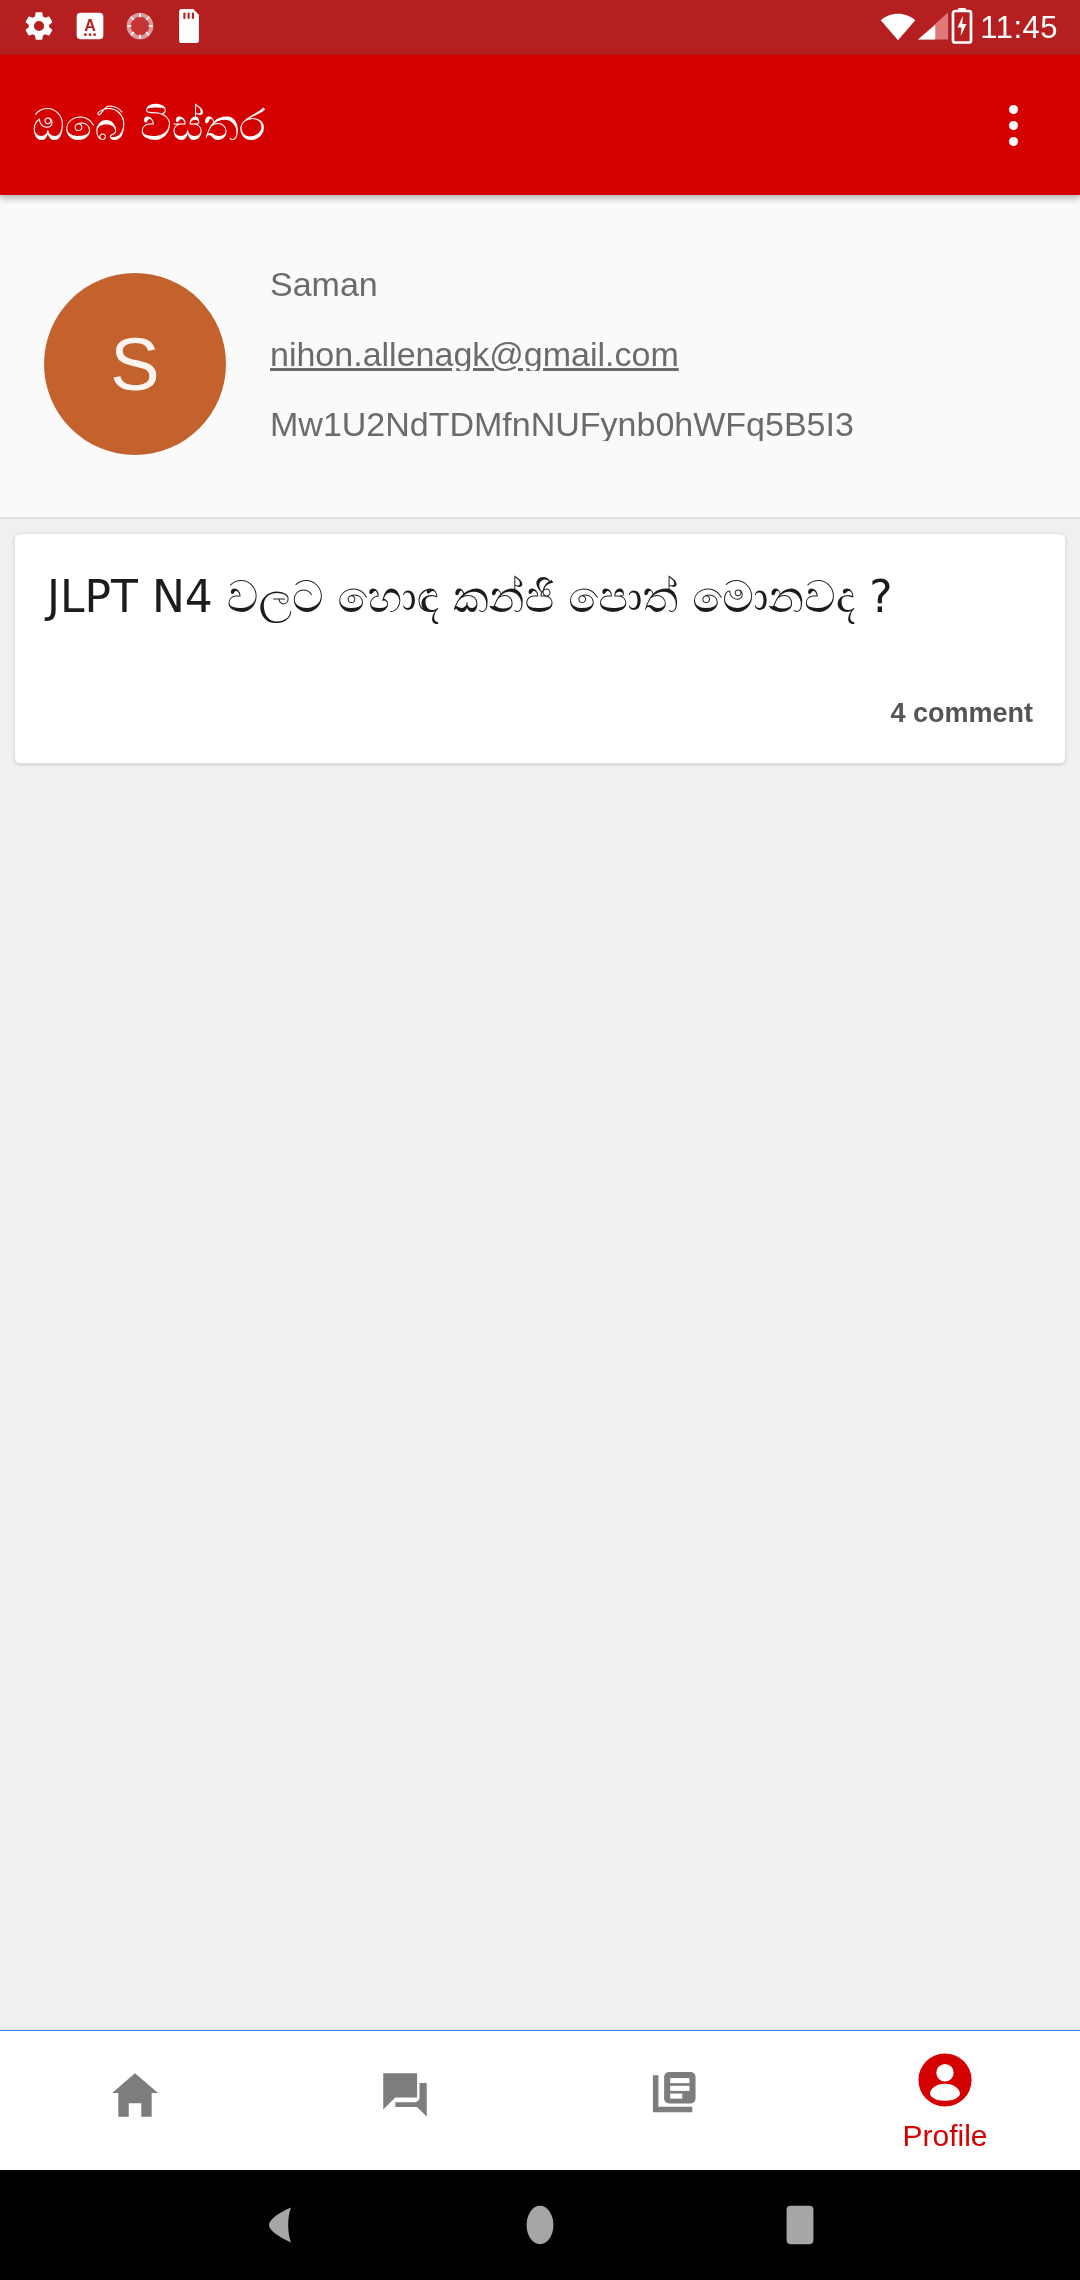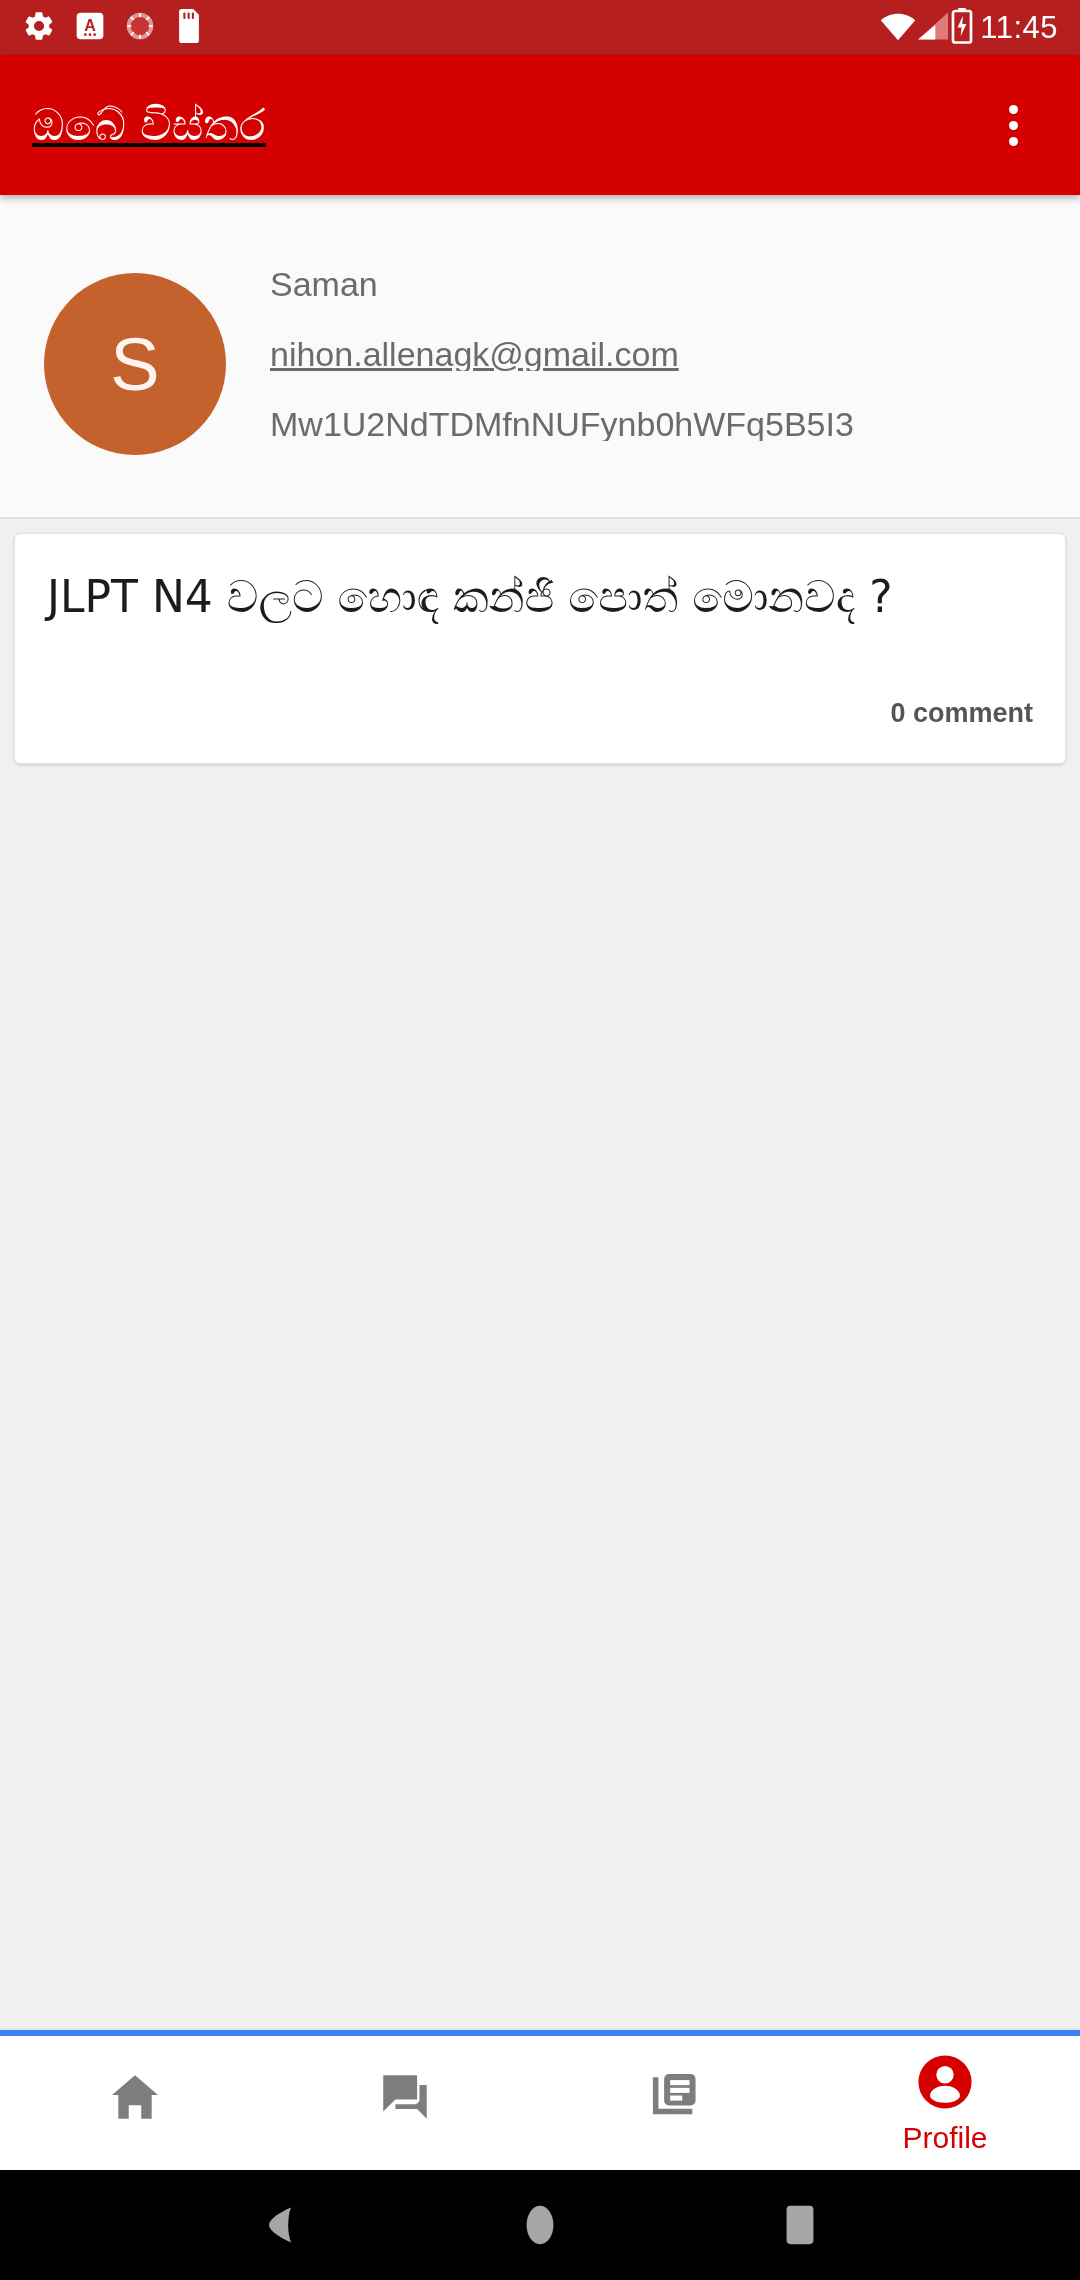--- a/index.html
+++ b/index.html
@@ -19,21 +19,21 @@
   .sb-left { display:flex; align-items:center; gap:18px; }
   .sb-right { margin-left:auto; display:flex; align-items:center; gap:0; }
   .sb-time { font-size:31px; font-weight:400; letter-spacing:.5px; margin-left:6px; }
   .ic { display:block; }
 
   
   .appbar {
     height:140px; flex:0 0 140px; background:#d50000;
     display:flex; align-items:center; padding:0 32px;
     box-shadow:0 3px 7px rgba(0,0,0,.30);
-    position:relative; z-index:5;text-decoration:underline;
+    position:relative; z-index:5;
   }
   .appbar-title {
     color:#fff; font-size:44px; font-weight:400; line-height:1.1;
     font-family:"DejaVu Sans", sans-serif;
   }
   .overflow {
     margin-left:auto; width:70px; height:70px;
     display:flex; flex-direction:column; align-items:center; justify-content:center; gap:7px;
   }
   .overflow i { width:9px; height:9px; border-radius:50%; background:#fff; display:block; }
@@ -80,21 +80,21 @@
     margin-bottom:72px;
   }
   .post-meta { text-align:right; }
   .post-comments { font-size:27px; color:#555; font-weight:700; margin-bottom:10px; }
   .post-date { font-size:27px; color:#555; font-weight:400; }
 
   
   .bottomnav {
     flex:0 0 140px; height:140px; background:#fff;
     display:flex; align-items:center;
-    border-top:6px solid #3b82f6;
+    border-top:1px solid #3b82f6;
     box-shadow:0 -1px 4px rgba(0,0,0,.07);
   }
   .navitem {
     flex:1 1 0; display:flex; flex-direction:column;
     align-items:center; justify-content:center; gap:8px; cursor:pointer;
     height:100%;
   }
   .navlabel { font-size:30px; color:#d50000; line-height:1; }
 
   
@@ -193,21 +193,21 @@
       <div class="pi-line pi-name">Saman</div>
       <div class="pi-line pi-email">nihon.allenagk@gmail.com</div>
       <div class="pi-line pi-uid">Mw1U2NdTDMfnNUFynb0hWFq5B5I3</div>
     </div>
   </div>
 
   <div class="feed">
     <div class="post-card">
       <div class="post-title">JLPT N4 වලට හොඳ කන්ජි පොත් මොනවද ?</div>
       <div class="post-meta">
-        <div class="post-comments">0 comment</div>
+        <div class="post-comments">4 comment</div>
       </div>
     </div>
   </div>
 
   <div class="bottomnav">
     <div class="navitem">
       <span>
         <svg width="58" height="58" viewBox="0 0 24 24" fill="#7d7d7d">
             <path d="M12 3L2.5 11.2h2.6V21h4.3v-5.6h5.2V21h4.3v-9.8h2.6L12 3z"></path>
           </svg>

